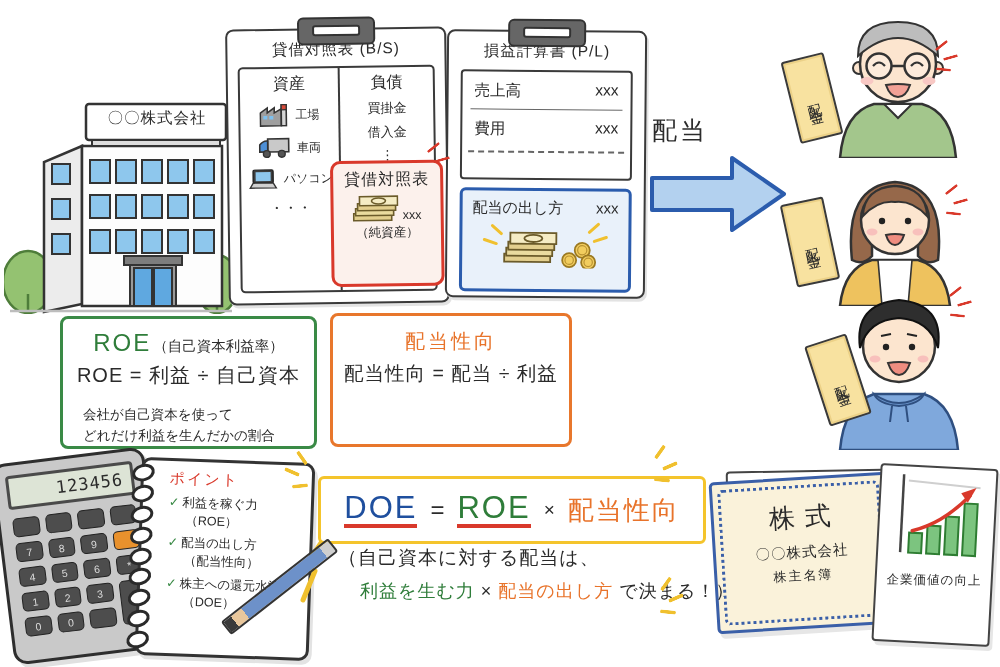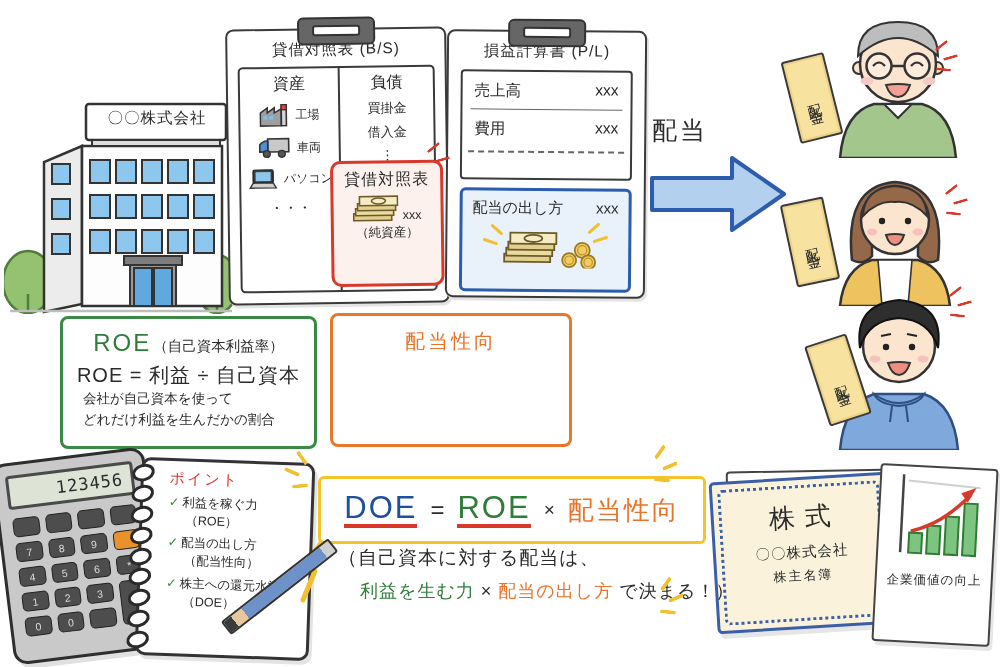--- a/index.html
+++ b/index.html
@@ -56,21 +56,21 @@
   .ymark i:nth-child(1){transform:rotate(-55deg)}
   .ymark i:nth-child(2){transform:rotate(-24deg);margin:10px 0 0 10px}
   .ymark i:nth-child(3){transform:rotate(6deg);margin:10px 0 0 2px}
   .ymark.flip{transform:scaleX(-1)}
 
   
   .cbox{position:absolute;background:#fff;border-radius:8px;text-align:center;z-index:2}
   .cbox .ttl{margin-top:10px;font-size:14.5px}
   .cbox .en{font-size:24px;letter-spacing:2px;margin-right:2px}
   .cbox .formula{font-size:20px;margin-top:5px;letter-spacing:1px}
-  .cbox .desc{font-size:13.5px;text-align:left;margin:0 0 0 20px;line-height:1.55}
+  .cbox .desc{font-size:13.5px;text-align:left;margin:16px 0 0 20px;line-height:1.55}
   .roe{left:60px;top:316px;width:251px;height:127px;border:3px solid #3a8a46}
   .roe .en{color:#2f7d3a}
   .pay{left:330px;top:313px;width:236px;height:128px;border:3px solid #e8772c}
   .pay .ttl{font-size:20px;color:#e8732a;letter-spacing:3px;margin-top:12px}
   .pay .formula{font-size:19.5px}
   .pay .desc{margin-left:15px}
   .doe{left:577px;top:315px;width:237px;height:129px;border:3px solid #2b5cad}
   .doe .en{color:#1f55a8}
   .doe .desc{margin-left:13px}
 
@@ -365,20 +365,21 @@
     </div>
     <div class="formula">ROE = 利益 ÷ 自己資本</div>
     <div class="desc">
       <span>会社が自己資本を使って</span><br>
       <span>どれだけ利益を生んだかの割合</span>
     </div>
   </div>
 
   <div class="cbox pay">
     <div class="ttl">配当性向</div>
+    <div class="formula">配当性向 = 配当 ÷ 利益</div>
   </div>
 
 
   <div class="calc">
     <div class="calc-display">123456</div>
     <div class="calc-keys">
       <div class="key"></div>
       <div class="key"></div>
       <div class="key"></div>
       <div class="key"></div>

